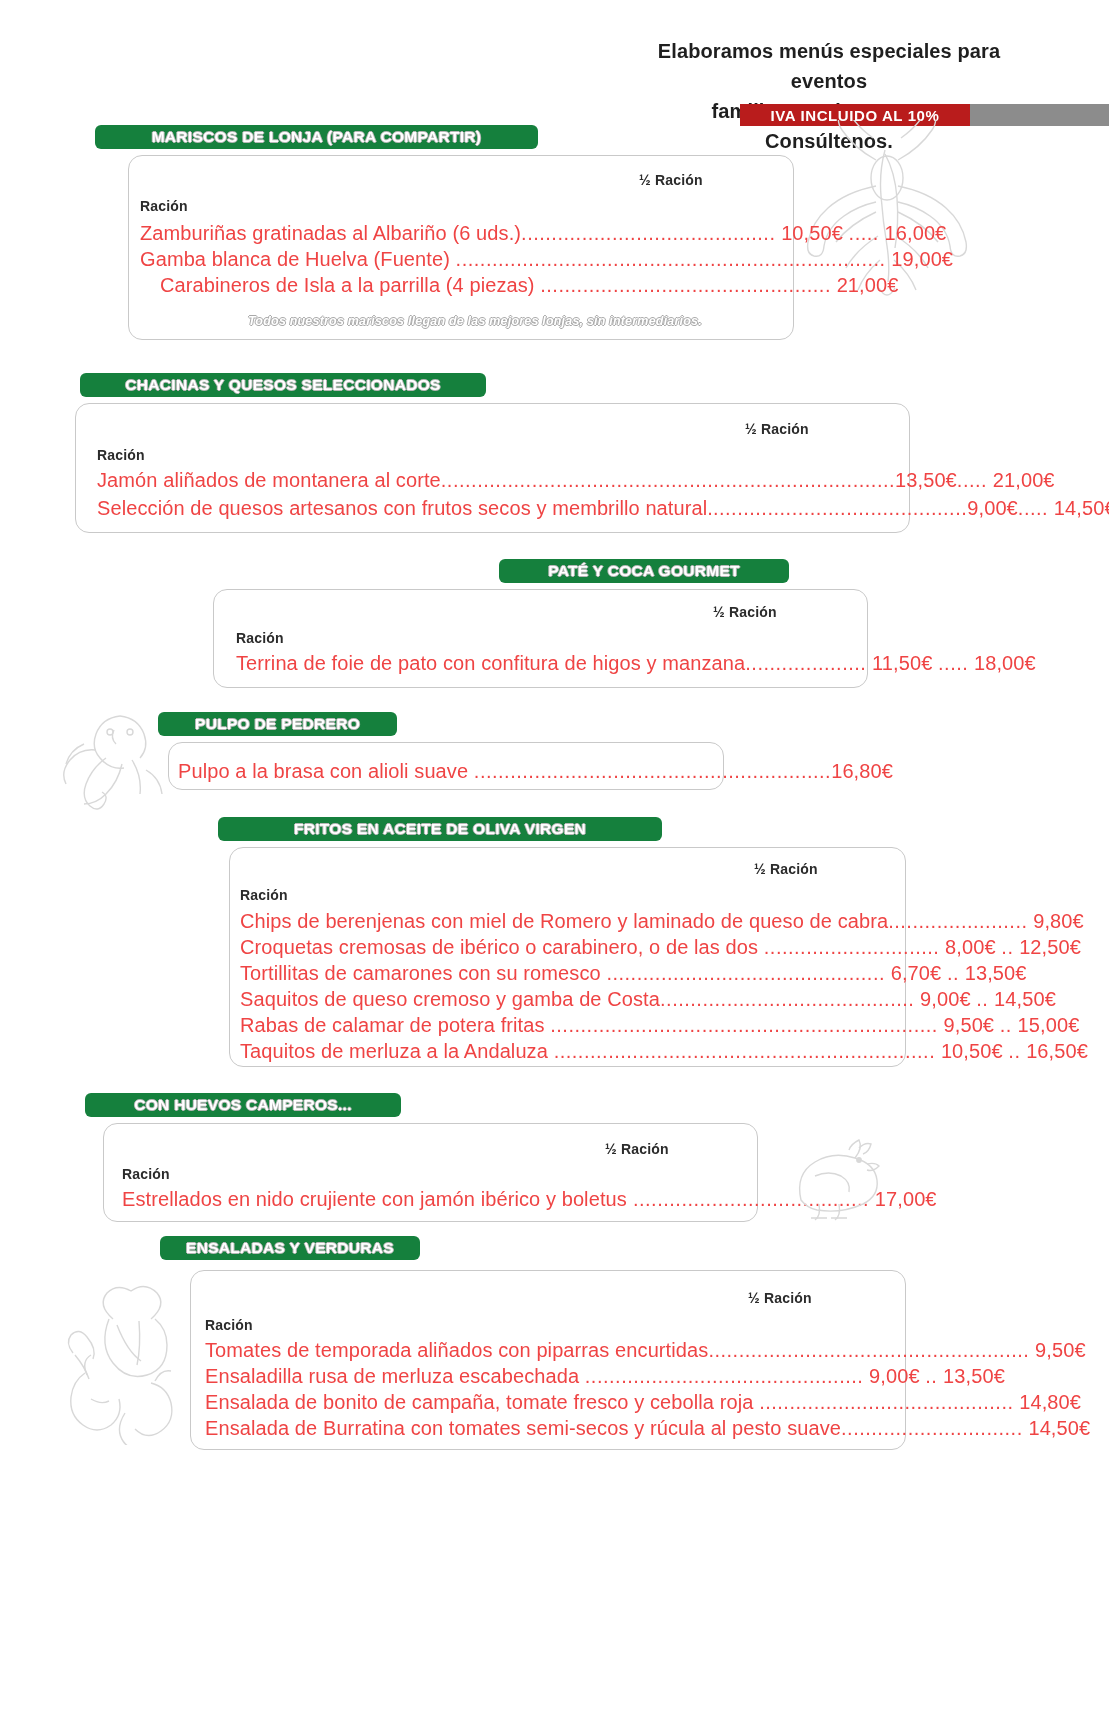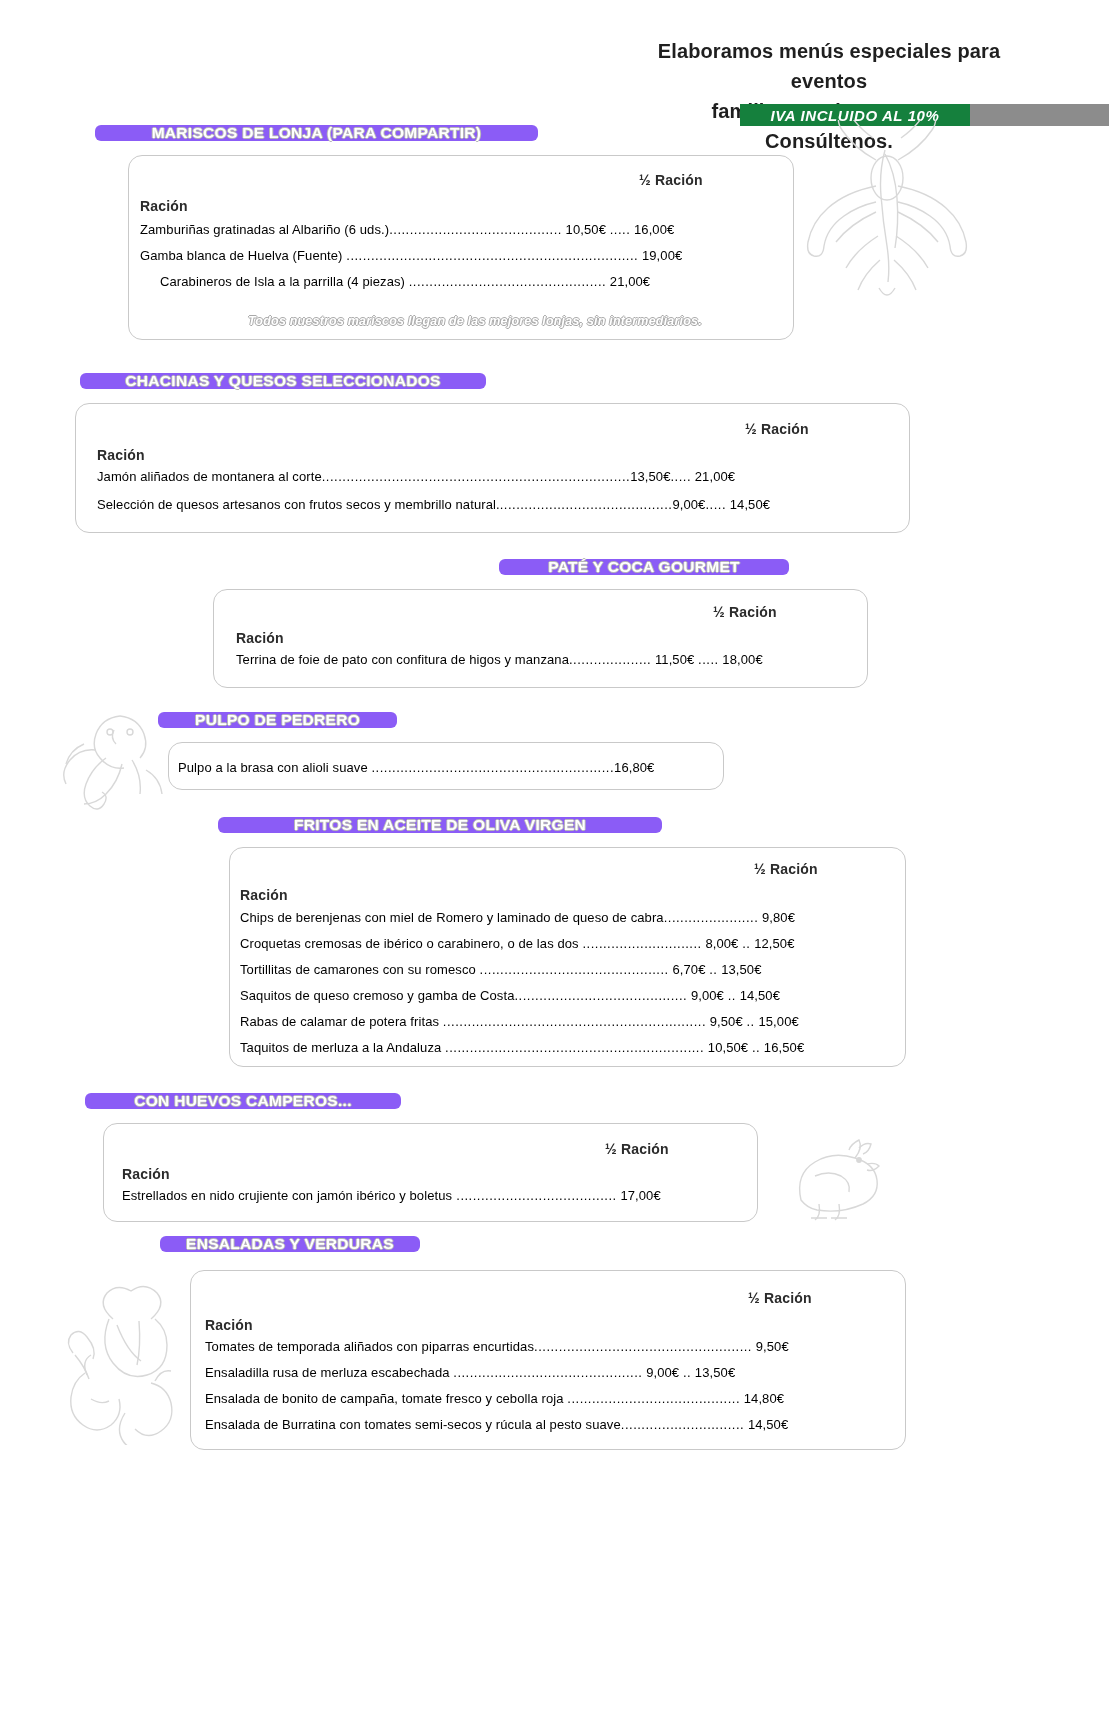--- a/index.html
+++ b/index.html
@@ -43,36 +43,35 @@
     width: 369px;
     height: 22px;
     background: #8c8c8c;
   }
   .iva-badge {
     position: absolute;
     left: 740px;
     top: 104px;
     width: 230px;
     height: 22px;
-    background: #15803d;
+    background: #b91c1c;
     color: #ffffff;
-    font-style: italic;
     font-weight: bold;
     font-size: 15px;
     letter-spacing: .6px;
     display: flex;
     align-items: center;
     justify-content: center;
   }
 
   
   .pill {
     position: absolute;
-    height: 16px;
-    background: #8b5cf6;
+    height: 24px;
+    background: #15803d;
     border-radius: 6px;
     color: #ffffff;
     font-weight: bold;
     font-size: 15.5px;
     letter-spacing: .3px;
     display: flex;
     align-items: center;
     justify-content: center;
     text-shadow:
       -1px 0 #b7b7b7, 0 -1px #b7b7b7, 1px 0 #b7b7b7, 0 1px #b7b7b7;
@@ -97,22 +96,22 @@
   .racion-label {
     position: absolute;
     font-size: 14px;
     font-weight: bold;
     color: #2b2b2b;
     letter-spacing: .2px;
   }
 
   .item {
     position: absolute;
-    font-size: 13px;
-    color: #000000;
+    font-size: 20px;
+    color: #ef4444;
     white-space: nowrap;
     letter-spacing: .1px;
   }
   .item .dots { letter-spacing: .5px; }
 
   .footnote {
     position: absolute;
     font-size: 12.5px;
     font-style: italic;
     font-weight: bold;

